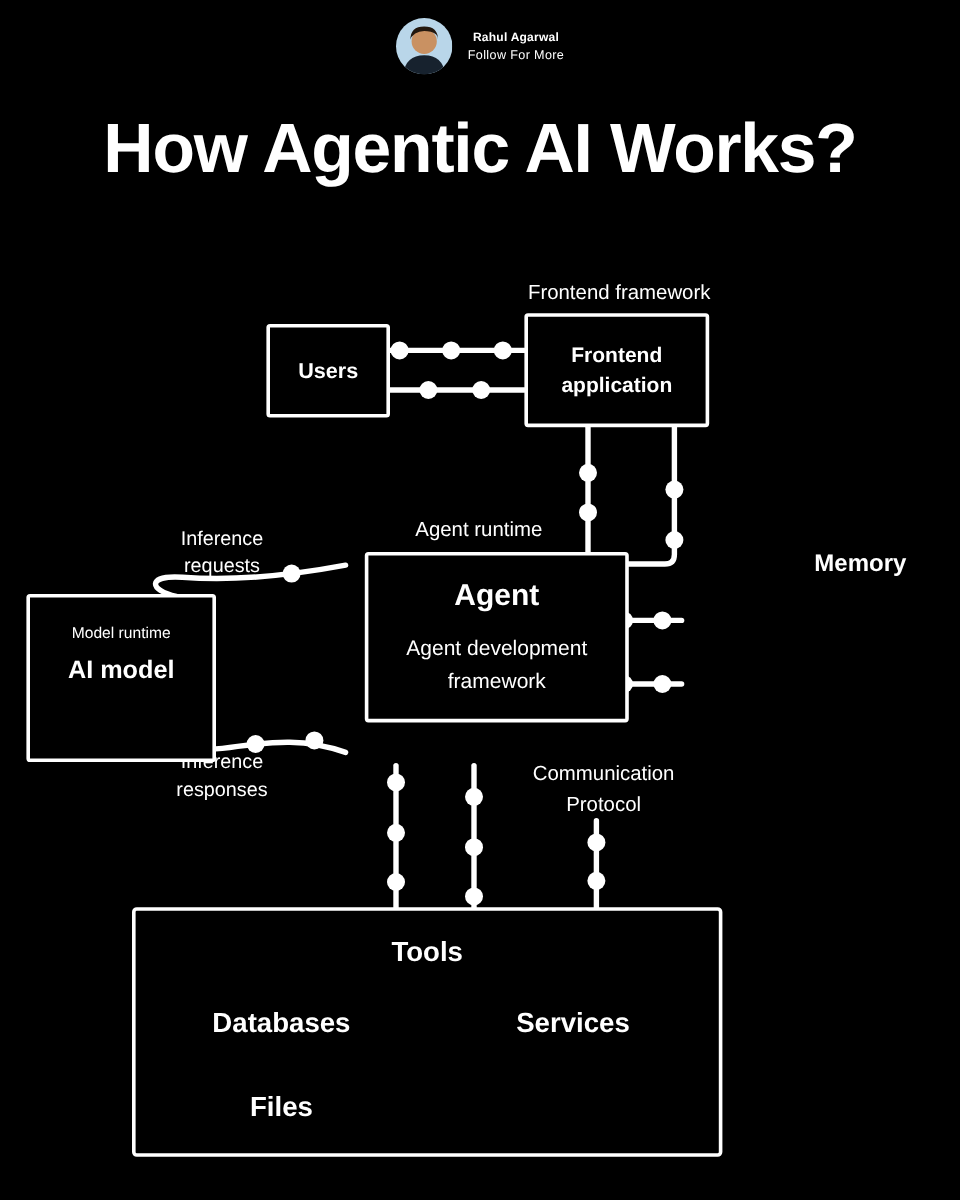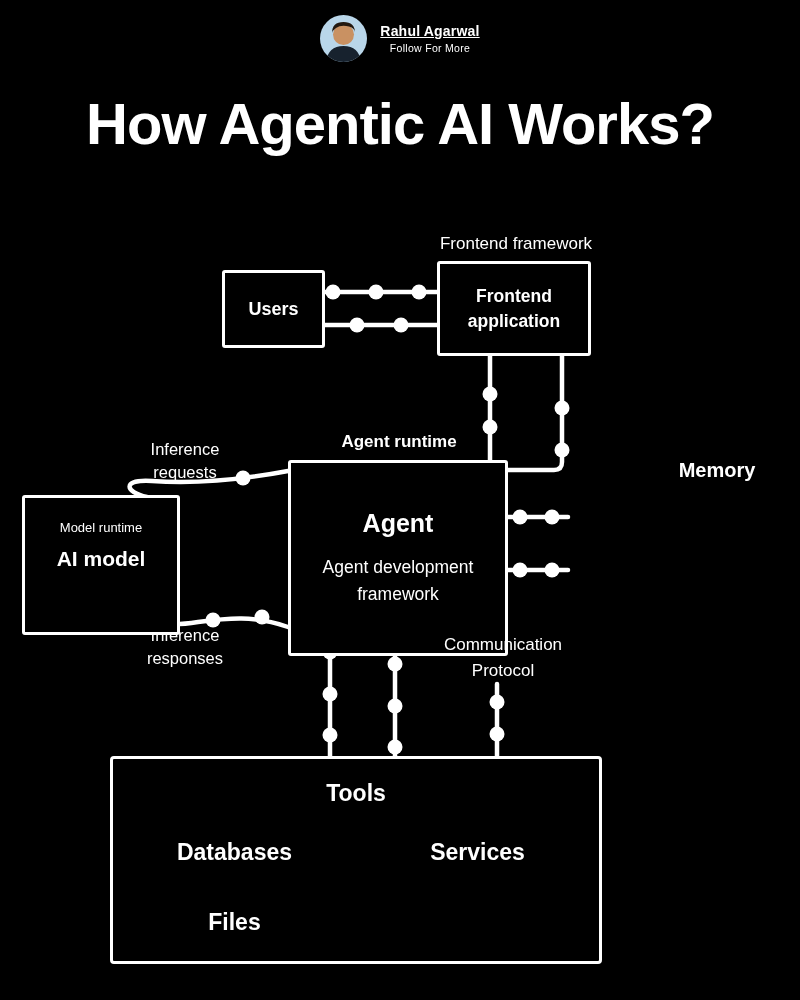--- a/index.html
+++ b/index.html
@@ -4,41 +4,41 @@
 <style>
   * { margin:0; padding:0; box-sizing:border-box; }
   html,body { background:#000; }
   .canvas { position:relative; width:800px; height:1000px; margin:0 auto; background:#000; color:#fff;
             font-family:"Liberation Sans","DejaVu Sans",sans-serif; overflow:hidden; }
   .connectors { position:absolute; left:0; top:0; }
 
   .byline { position:absolute; top:15px; left:0; width:100%; display:flex; justify-content:center; align-items:center; gap:13px; }
   .avatar { width:47px; height:47px; border-radius:50%; overflow:hidden; flex:0 0 auto; }
   .byline-text { text-align:center; }
-  .author { font-size:14px; font-weight:bold; letter-spacing:.2px;text-decoration:underline; }
+  .author { font-size:10px; font-weight:bold; letter-spacing:.2px; }
   .follow { font-size:10.5px; margin-top:3px; letter-spacing:.3px; }
 
   .title { position:absolute; top:90px; left:0; width:100%; text-align:center;
            font-size:58px; font-weight:800; letter-spacing:-1px; }
 
   .label { position:absolute; text-align:center; font-size:17px; line-height:1.5; font-weight:400; }
   .lbl-frontend-framework { left:416px; top:231px; width:200px; }
-  .lbl-agent-runtime { left:299px; top:429px; width:200px;font-weight:bold; }
+  .lbl-agent-runtime { left:299px; top:429px; width:200px; }
   .lbl-inference-requests { left:130px; top:438px; width:110px; font-size:16.5px; line-height:1.4; }
   .lbl-inference-responses { left:125px; top:624px; width:120px; font-size:16.5px; line-height:1.4; }
   .lbl-communication { left:427px; top:632px; width:152px; }
   .memory-heading { position:absolute; left:617px; top:459px; width:200px; text-align:center; font-size:20px; font-weight:bold; }
 
   .box { position:absolute; border:3px solid #fff; background:#000; border-radius:3px;
          display:flex; flex-direction:column; align-items:center; justify-content:center; text-align:center; }
   .users-box { left:222px; top:270px; width:103px; height:78px; }
   .users-box span { font-size:18px; font-weight:bold; }
   .frontend-box { left:437px; top:261px; width:154px; height:95px; }
   .frontend-box span { width:120px; font-size:17.5px; font-weight:bold; line-height:1.4; }
-  .agent-box { left:288px; top:460px; width:220px; height:196px;align-items:center; }
+  .agent-box { left:304px; top:460px; width:220px; height:142px;align-items:center; }
   .agent-title { font-size:25px; font-weight:bold; margin-bottom:16px; }
   .agent-sub { width:185px; font-size:17.5px; line-height:1.5; }
   .aimodel-box { left:22px; top:495px; width:158px; height:140px; justify-content:flex-start; padding-top:22px; }
   .model-runtime { font-size:13px; }
   .aimodel-title { font-size:21px; font-weight:bold; margin-top:12px; }
   .memory-box { left:568px; top:493px; width:208px; height:110px; justify-content:space-evenly; }
   .mem-item { font-size:18px; font-weight:bold; }
 
   .tools-box { left:110px; top:756px; width:492px; height:208px; justify-content:flex-start; padding-top:20px; border-radius:4px; }
   .tools-title { font-size:23px; font-weight:bold; line-height:28px; }

